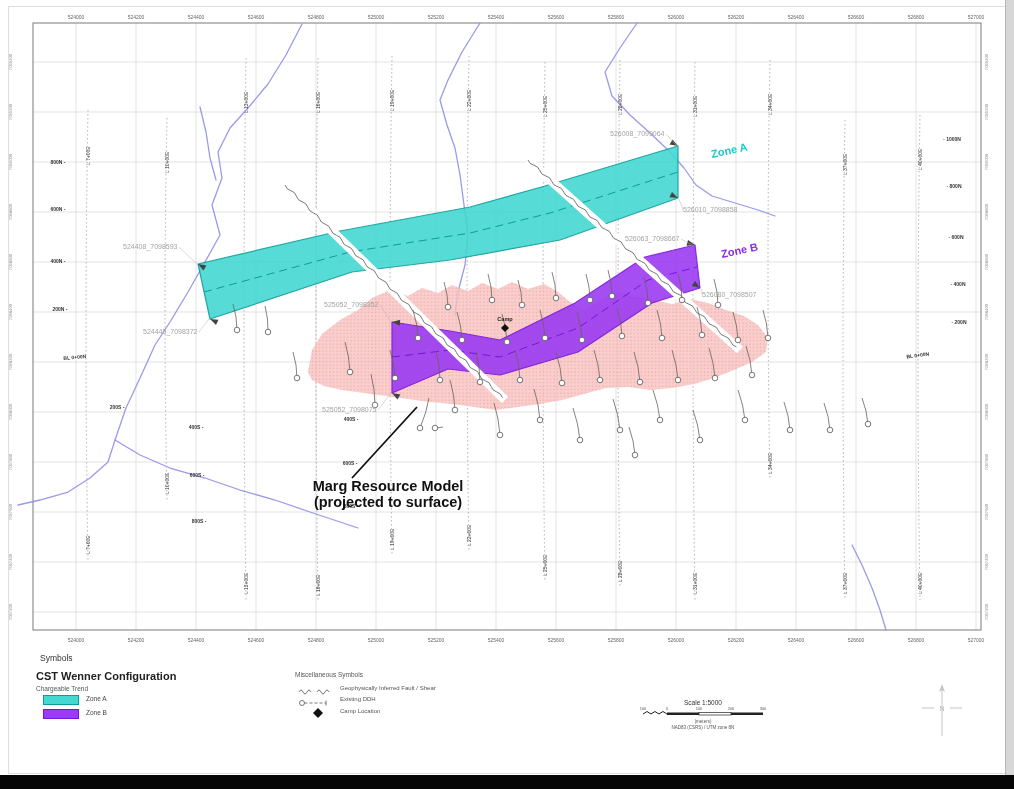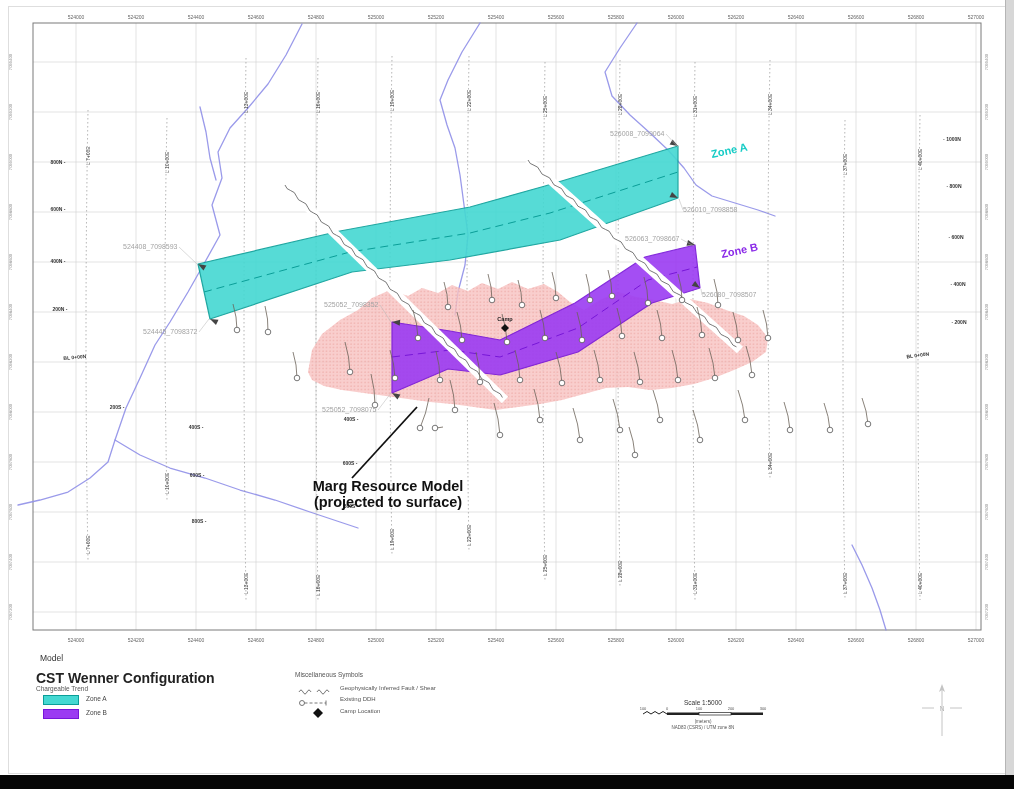--- a/index.html
+++ b/index.html
@@ -2,21 +2,21 @@
 <html><head>
 <meta charset="utf-8">
 <style>
   html,body{margin:0;padding:0;background:#ffffff;width:1014px;height:789px;overflow:hidden;
     font-family:"Liberation Sans", sans-serif;}
   .sheet{position:absolute;left:0;top:0;width:1014px;height:789px;background:#fff;}
   .sheet-edge{position:absolute;left:8px;top:6px;width:996px;height:766px;border:1px solid #dedede;pointer-events:none;}
   #map-svg{position:absolute;left:0;top:0;}
   .lg{position:absolute;color:#444;}
   .lg-title{font-size:8.5px;color:#333;}
-  .lg-head{font-size:14px;font-weight:bold;color:#222;}
+  .lg-head{font-size:11px;font-weight:bold;color:#222;}
   .lg-sub{font-size:6.5px;color:#555;}
   .lg-item-label{font-size:6.5px;color:#444;}
   .swatch{position:absolute;width:34px;height:8px;border:1px solid #666;}
   .misc-head{font-size:6.5px;color:#555;}
   .misc-label{font-size:6px;color:#555;}
   .misc-sym{position:absolute;width:34px;height:10px;}
   .scale-title{font-size:6.5px;color:#333;text-align:center;width:130px;}
   .scale-sub{font-size:4.5px;color:#555;text-align:center;width:130px;}
   .right-strip{position:absolute;left:1005px;top:0;width:9px;height:776px;background:#d7d7d7;border-left:1px solid #b5b5b5;}
   .bottom-bar{position:absolute;left:0;top:775px;width:1014px;height:14px;background:#050505;}
@@ -310,21 +310,21 @@
       <text x="625" y="241" font-size="7" fill="#A3A3A3">526063_7098667</text>
       <line x1="702" y1="295" x2="701" y2="289" stroke="#b5b5b5" stroke-width="0.5"></line>
       <text x="702" y="297" font-size="7" fill="#A3A3A3">526080_7098507</text>
       <path d="M505,324 l4,4 l-4,4 l-4,-4 Z" fill="#111"></path>
       <text x="505" y="321" font-size="5.5" font-weight="bold" fill="#222" text-anchor="middle">Camp</text>
       <line x1="417" y1="407" x2="352" y2="478" stroke="#111" stroke-width="1.8"></line>
       <text x="388" y="491" font-size="14.5" font-weight="bold" fill="#111" text-anchor="middle">Marg Resource Model</text>
       <text x="388" y="507" font-size="14.5" font-weight="bold" fill="#111" text-anchor="middle">(projected to surface)</text>
     </svg>
 
-  <div class="lg lg-title" style="left:40px;top:653px;">Model</div>
+  <div class="lg lg-title" style="left:40px;top:653px;">Symbols</div>
   <div class="lg lg-head" style="left:36px;top:670px;">CST Wenner Configuration</div>
   <div class="lg lg-sub" style="left:36px;top:685px;">Chargeable Trend</div>
 
   <div class="swatch" style="left: 43px; top: 695px; background: rgb(68, 216, 210); border-color: rgb(10, 158, 152);"></div>
   <div class="lg lg-item-label" style="left:86px;top:695px;">Zone A</div>
   <div class="swatch" style="left: 43px; top: 709px; background: rgb(155, 59, 242); border-color: rgb(119, 22, 216);"></div>
   <div class="lg lg-item-label" style="left:86px;top:709px;">Zone B</div>
 
   <div class="lg misc-head" style="left:295px;top:671px;">Miscellaneous Symbols</div>
 

